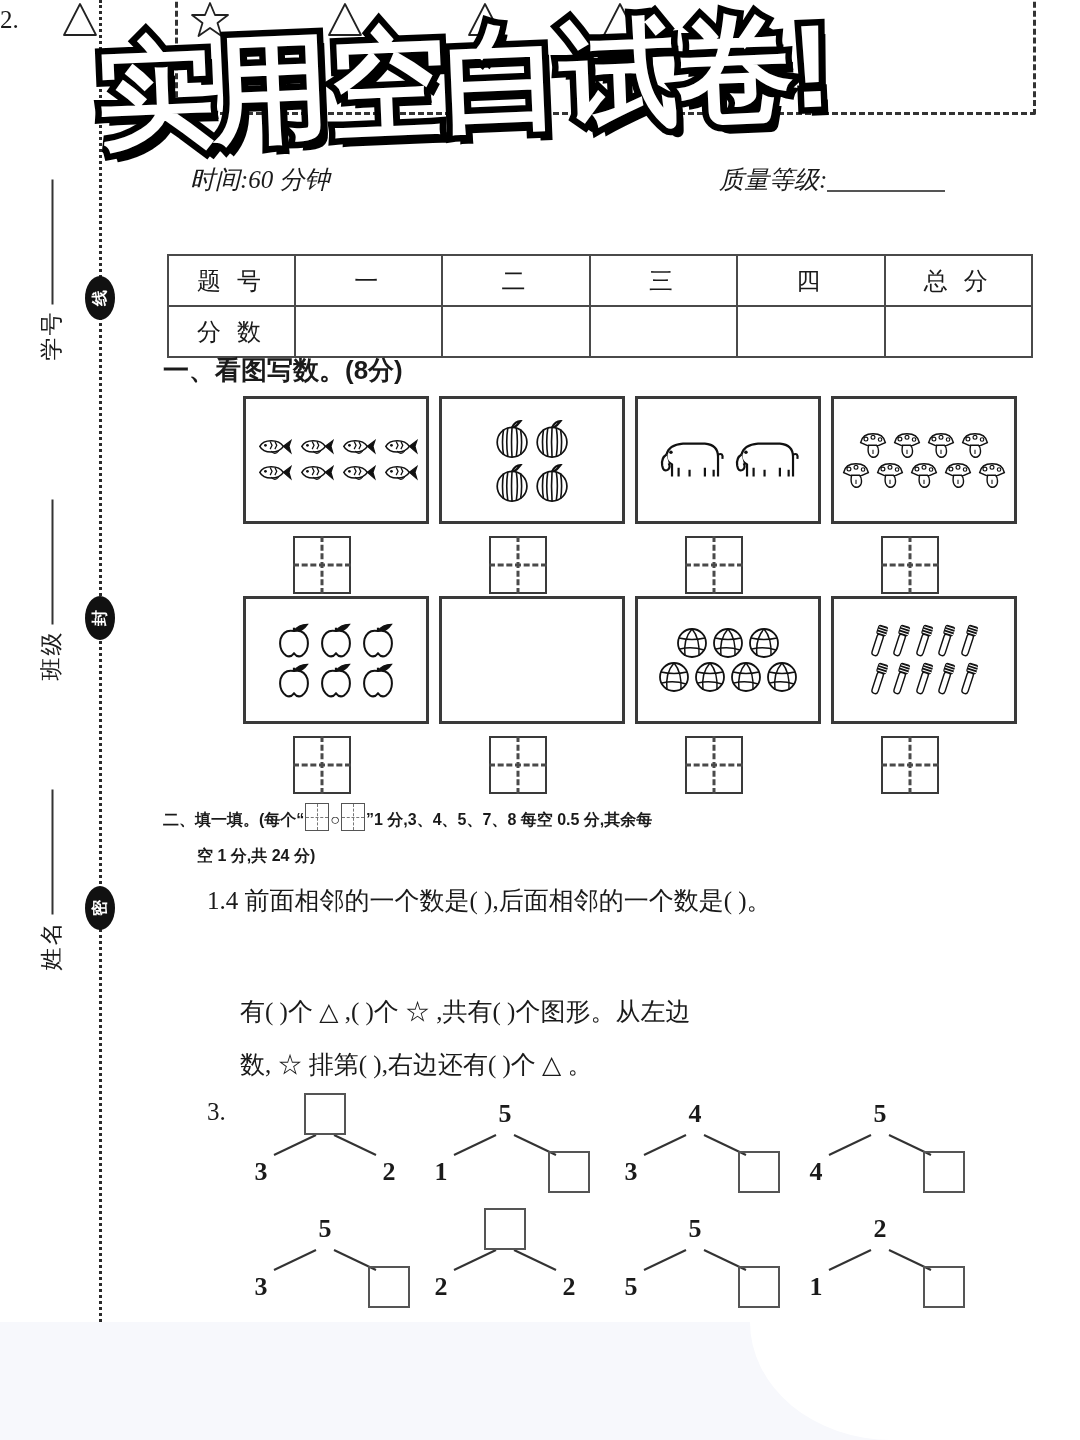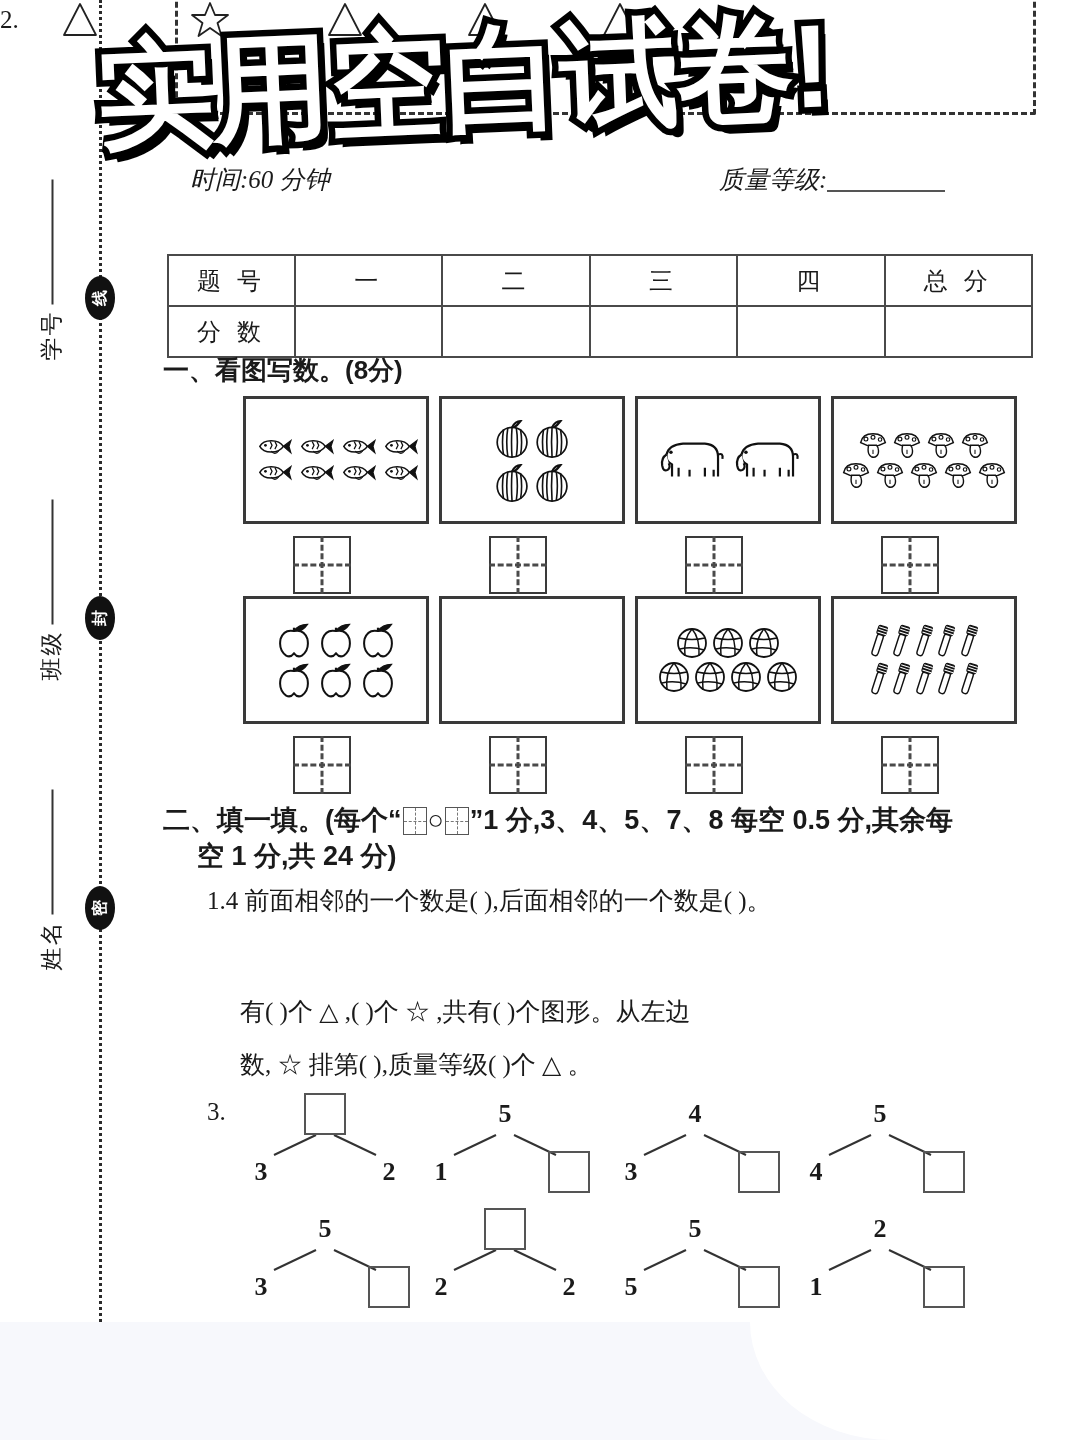--- a/index.html
+++ b/index.html
@@ -156,21 +156,21 @@
     font-family: "Liberation Sans", sans-serif;
     white-space: nowrap;
   }
   #sec1-head { left: 163px; top: 353px; }
 
   .sec2 {
     position: absolute;
     left: 163px;
     top: 802px;
     width: 880px;
-    font-size: 27px;
+    font-size: 16px;
     line-height: 36px;
   }
   .sec2 .b { font-weight: bold; font-family: "Liberation Sans", sans-serif; }
   .mini-grid {
     display: inline-block;
     width: 22px;
     height: 26px;
     border: 1.5px solid #555;
     position: relative;
     vertical-align: -6px;
@@ -788,21 +788,21 @@
           <path d="M20 4 L36 35 L4 35 Z" fill="#fff" stroke="#222" stroke-width="1.8" stroke-linejoin="round"></path>
         </svg></span>
       <span class="shape-slot" style="left: 465px;"><svg width="40" height="40" viewBox="0 0 40 40">
           <path d="M20 4 L36 35 L4 35 Z" fill="#fff" stroke="#222" stroke-width="1.8" stroke-linejoin="round"></path>
         </svg></span>
       <span class="shape-slot" style="left: 600px;"><svg width="40" height="40" viewBox="0 0 40 40">
           <path d="M20 4 L36 35 L4 35 Z" fill="#fff" stroke="#222" stroke-width="1.8" stroke-linejoin="round"></path>
         </svg></span>
     </div>
   <div class="q" id="q2-text-a">有(       )个 △ ,(       )个 ☆ ,共有(       )个图形。从左边</div>
-  <div class="q" id="q2-text-b">数, ☆ 排第(        ),质量等级(       )个 △ 。</div>
+  <div class="q" id="q2-text-b">数, ☆ 排第(        ),右边还有(       )个 △ 。</div>
 
   <div id="q3-label">3.</div>
 
   <div class="overlay-title">实用空白试卷!</div>
 
   <div class="bottom-panel"></div>
 <div class="bond" style="left: 240px; top: 1093px;">
       <svg width="170" height="105">
       <line x1="76" y1="42" x2="34" y2="62" stroke="#333" stroke-width="2"></line>
       <line x1="94" y1="42" x2="136" y2="62" stroke="#333" stroke-width="2"></line>

